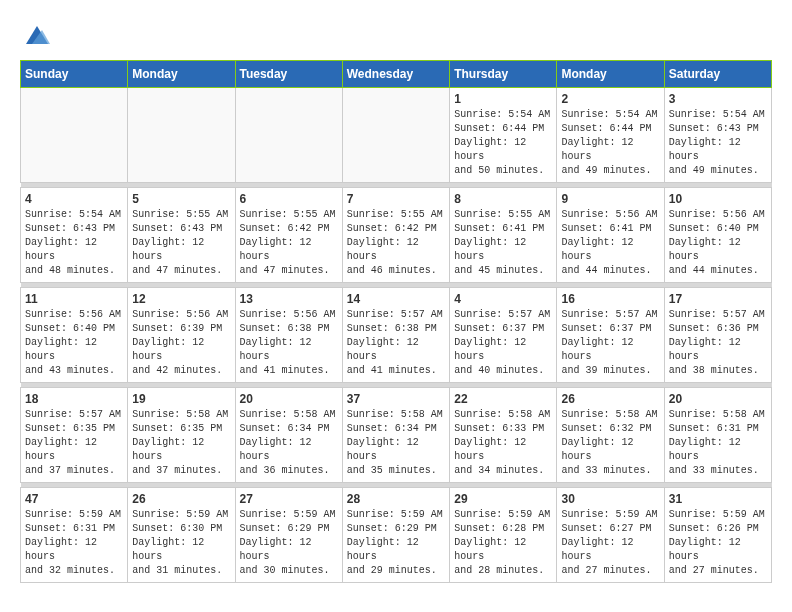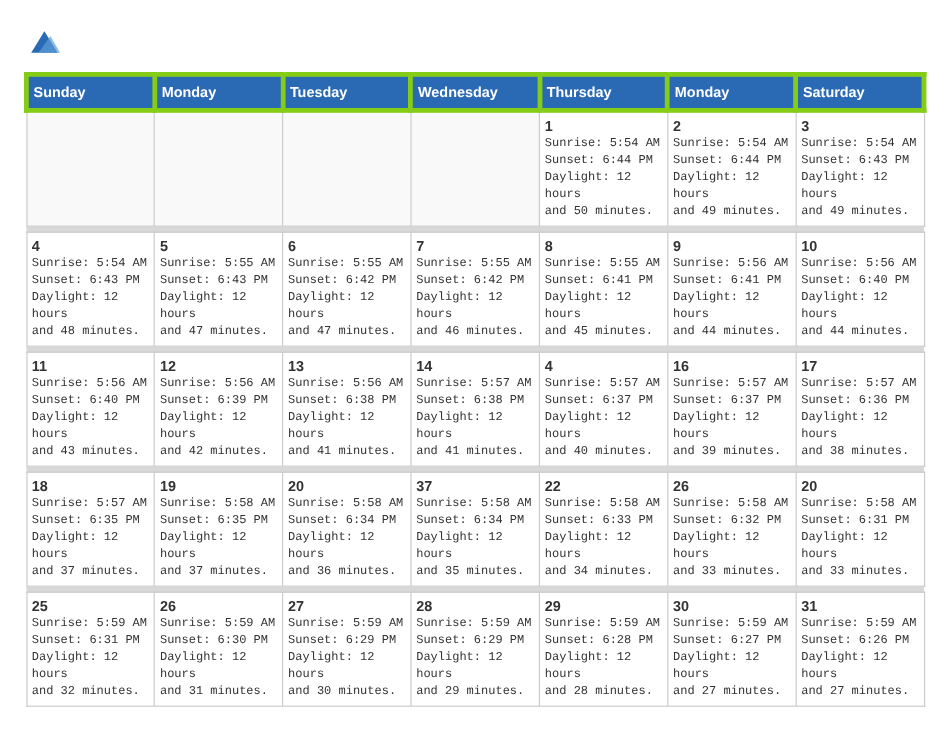--- a/index.html
+++ b/index.html
@@ -47,21 +47,21 @@
       width: 100%;
       border-collapse: collapse;
       font-size: 11px;
     }
     .calendar th {
       background-color: #2a6ab5;
       color: #fff;
       padding: 6px 4px;
       text-align: left;
       font-size: 12px;
-      border: 4px solid #84cc16;
+      border: 1px solid #84cc16;
     }
     .calendar td {
       border: 1px solid #ccc;
       vertical-align: top;
       padding: 4px;
       width: 108px;
       min-height: 80px;
       background: #fff;
     }
     .calendar td.empty {
@@ -227,21 +227,21 @@
         <td>
           <div class="day-number">20</div>
           <div class="day-info">Sunrise: 5:58 AM<br>Sunset: 6:31 PM<br>Daylight: 12 hours<br>and 33 minutes.</div>
         </td>
       </tr>
       <tr>
         <td colspan="7" style="background-color: rgb(216, 216, 216); padding: 2px; border: none;"></td>
       </tr>
       <tr>
         <td>
-          <div class="day-number">25</div>
+          <div class="day-number">47</div>
           <div class="day-info">Sunrise: 5:59 AM<br>Sunset: 6:31 PM<br>Daylight: 12 hours<br>and 32 minutes.</div>
         </td>
         <td>
           <div class="day-number">26</div>
           <div class="day-info">Sunrise: 5:59 AM<br>Sunset: 6:30 PM<br>Daylight: 12 hours<br>and 31 minutes.</div>
         </td>
         <td>
           <div class="day-number">27</div>
           <div class="day-info">Sunrise: 5:59 AM<br>Sunset: 6:29 PM<br>Daylight: 12 hours<br>and 30 minutes.</div>
         </td>

